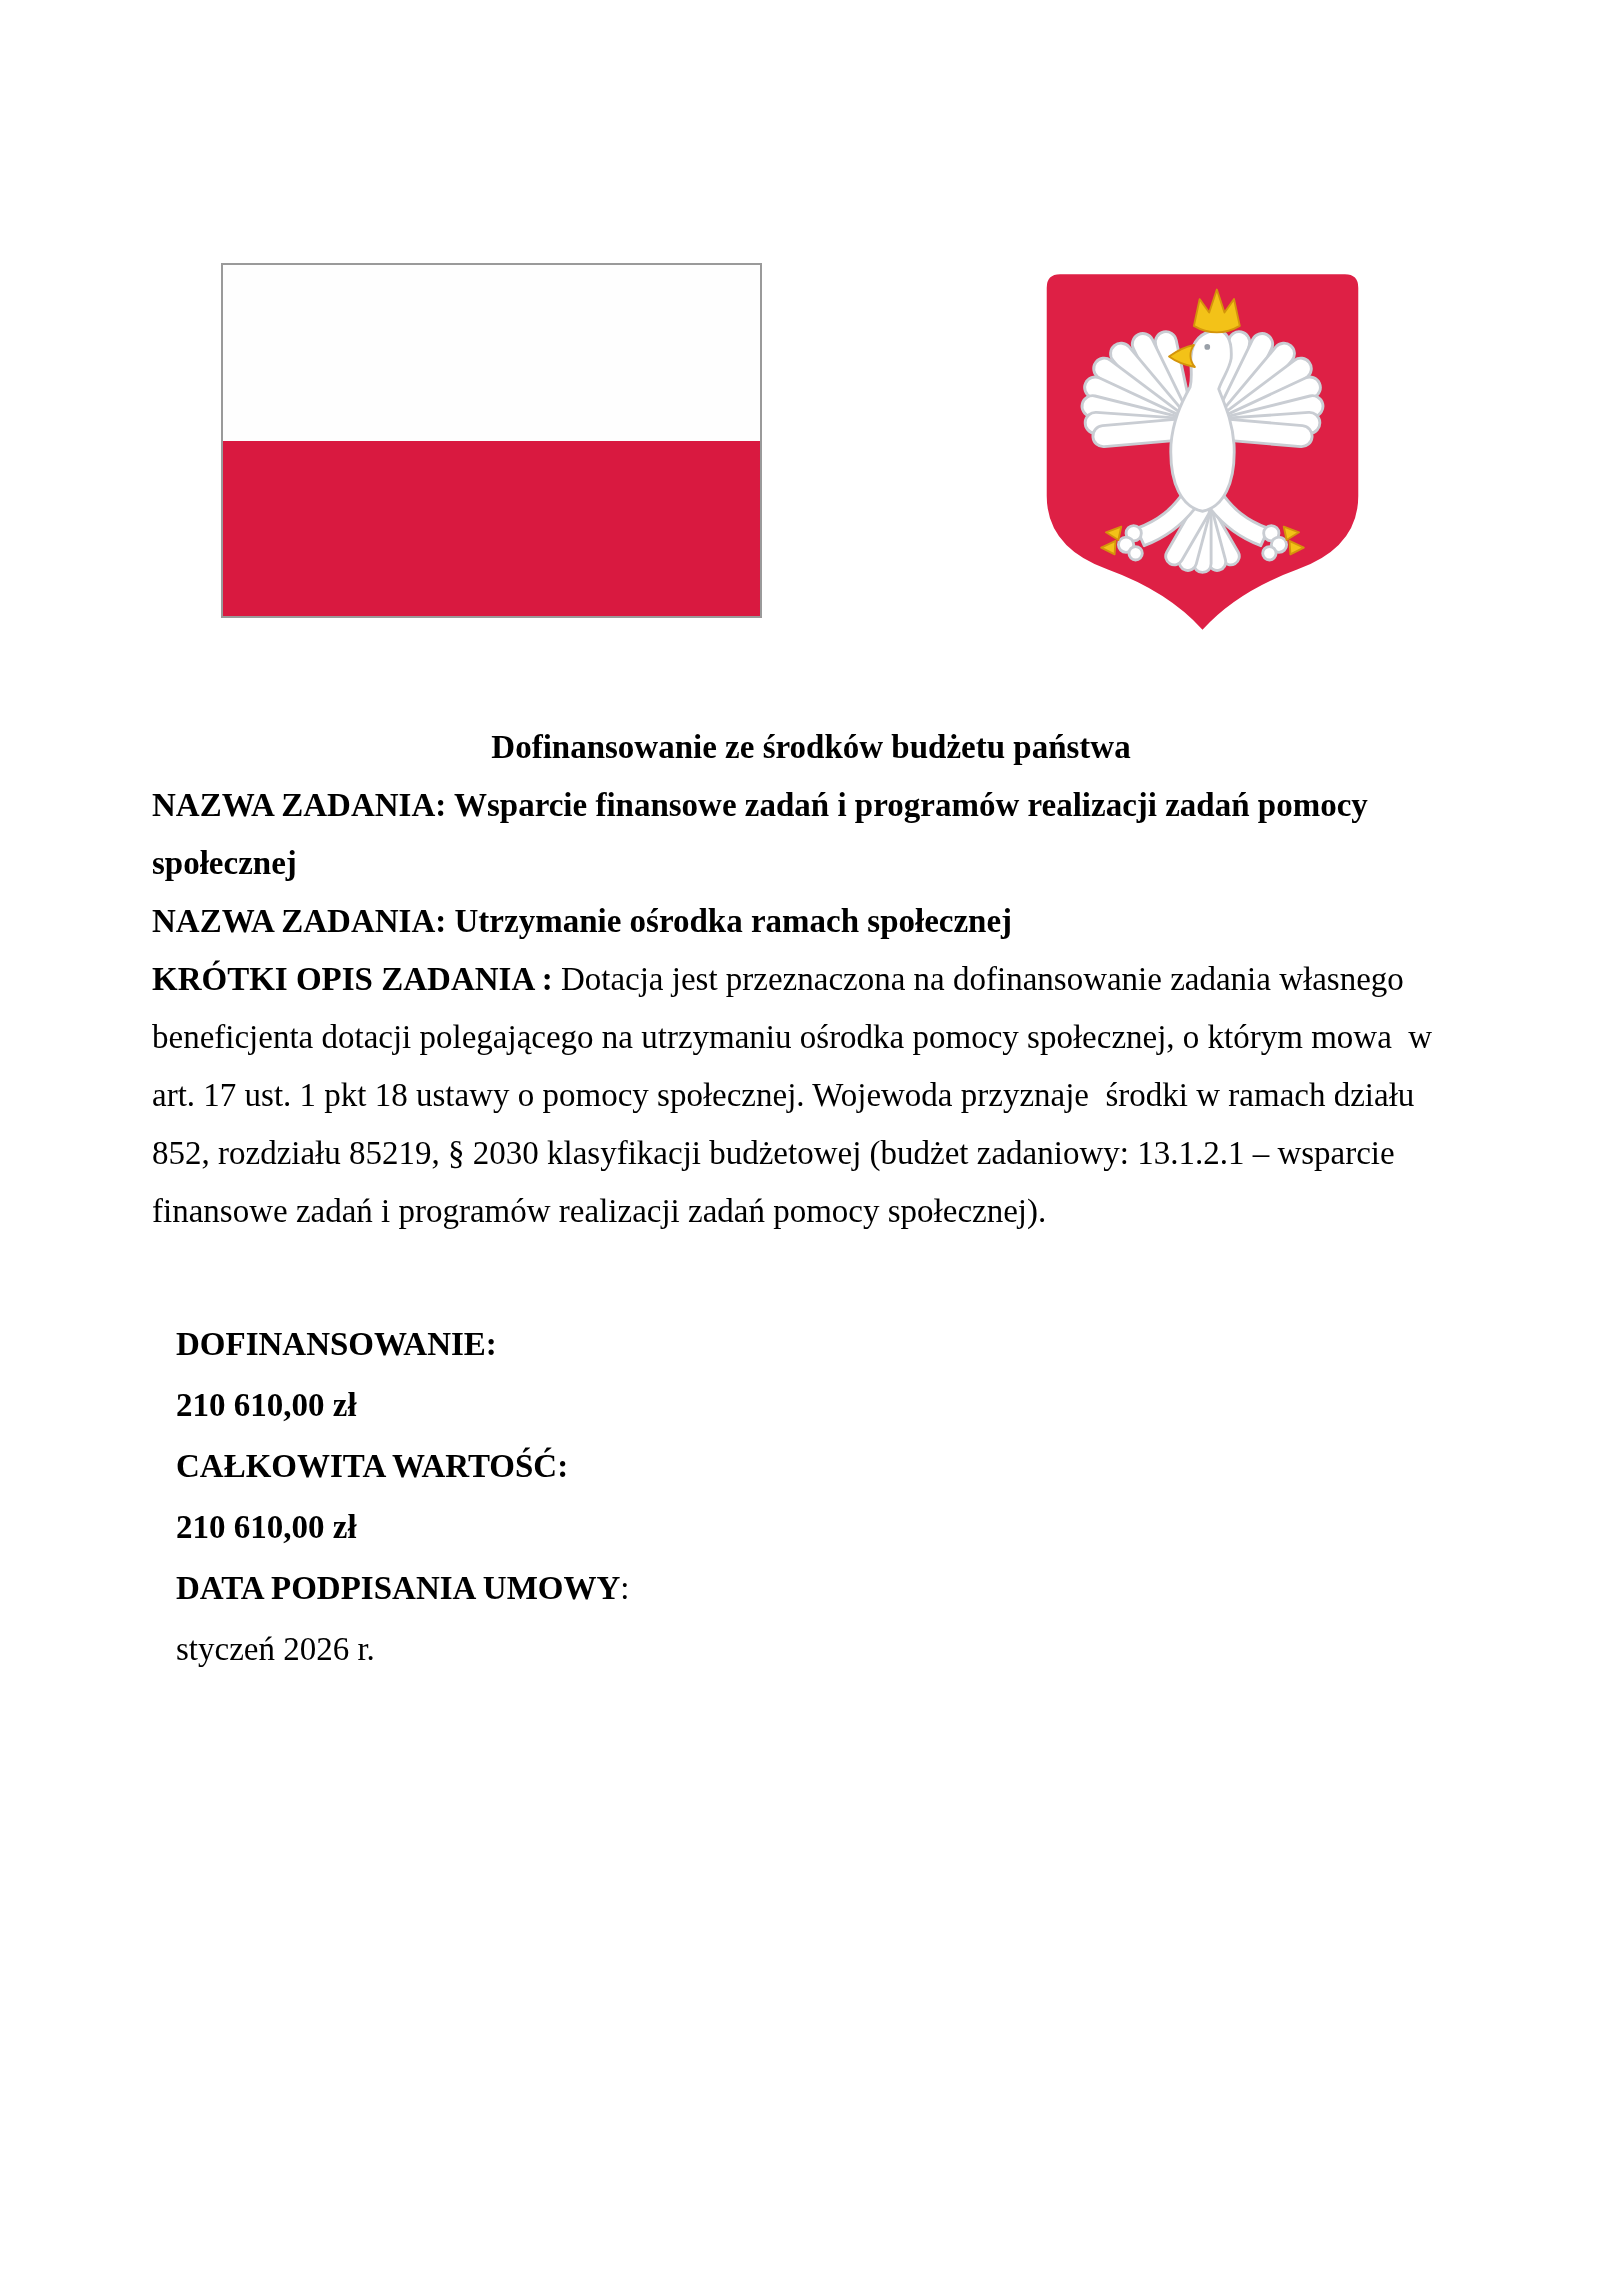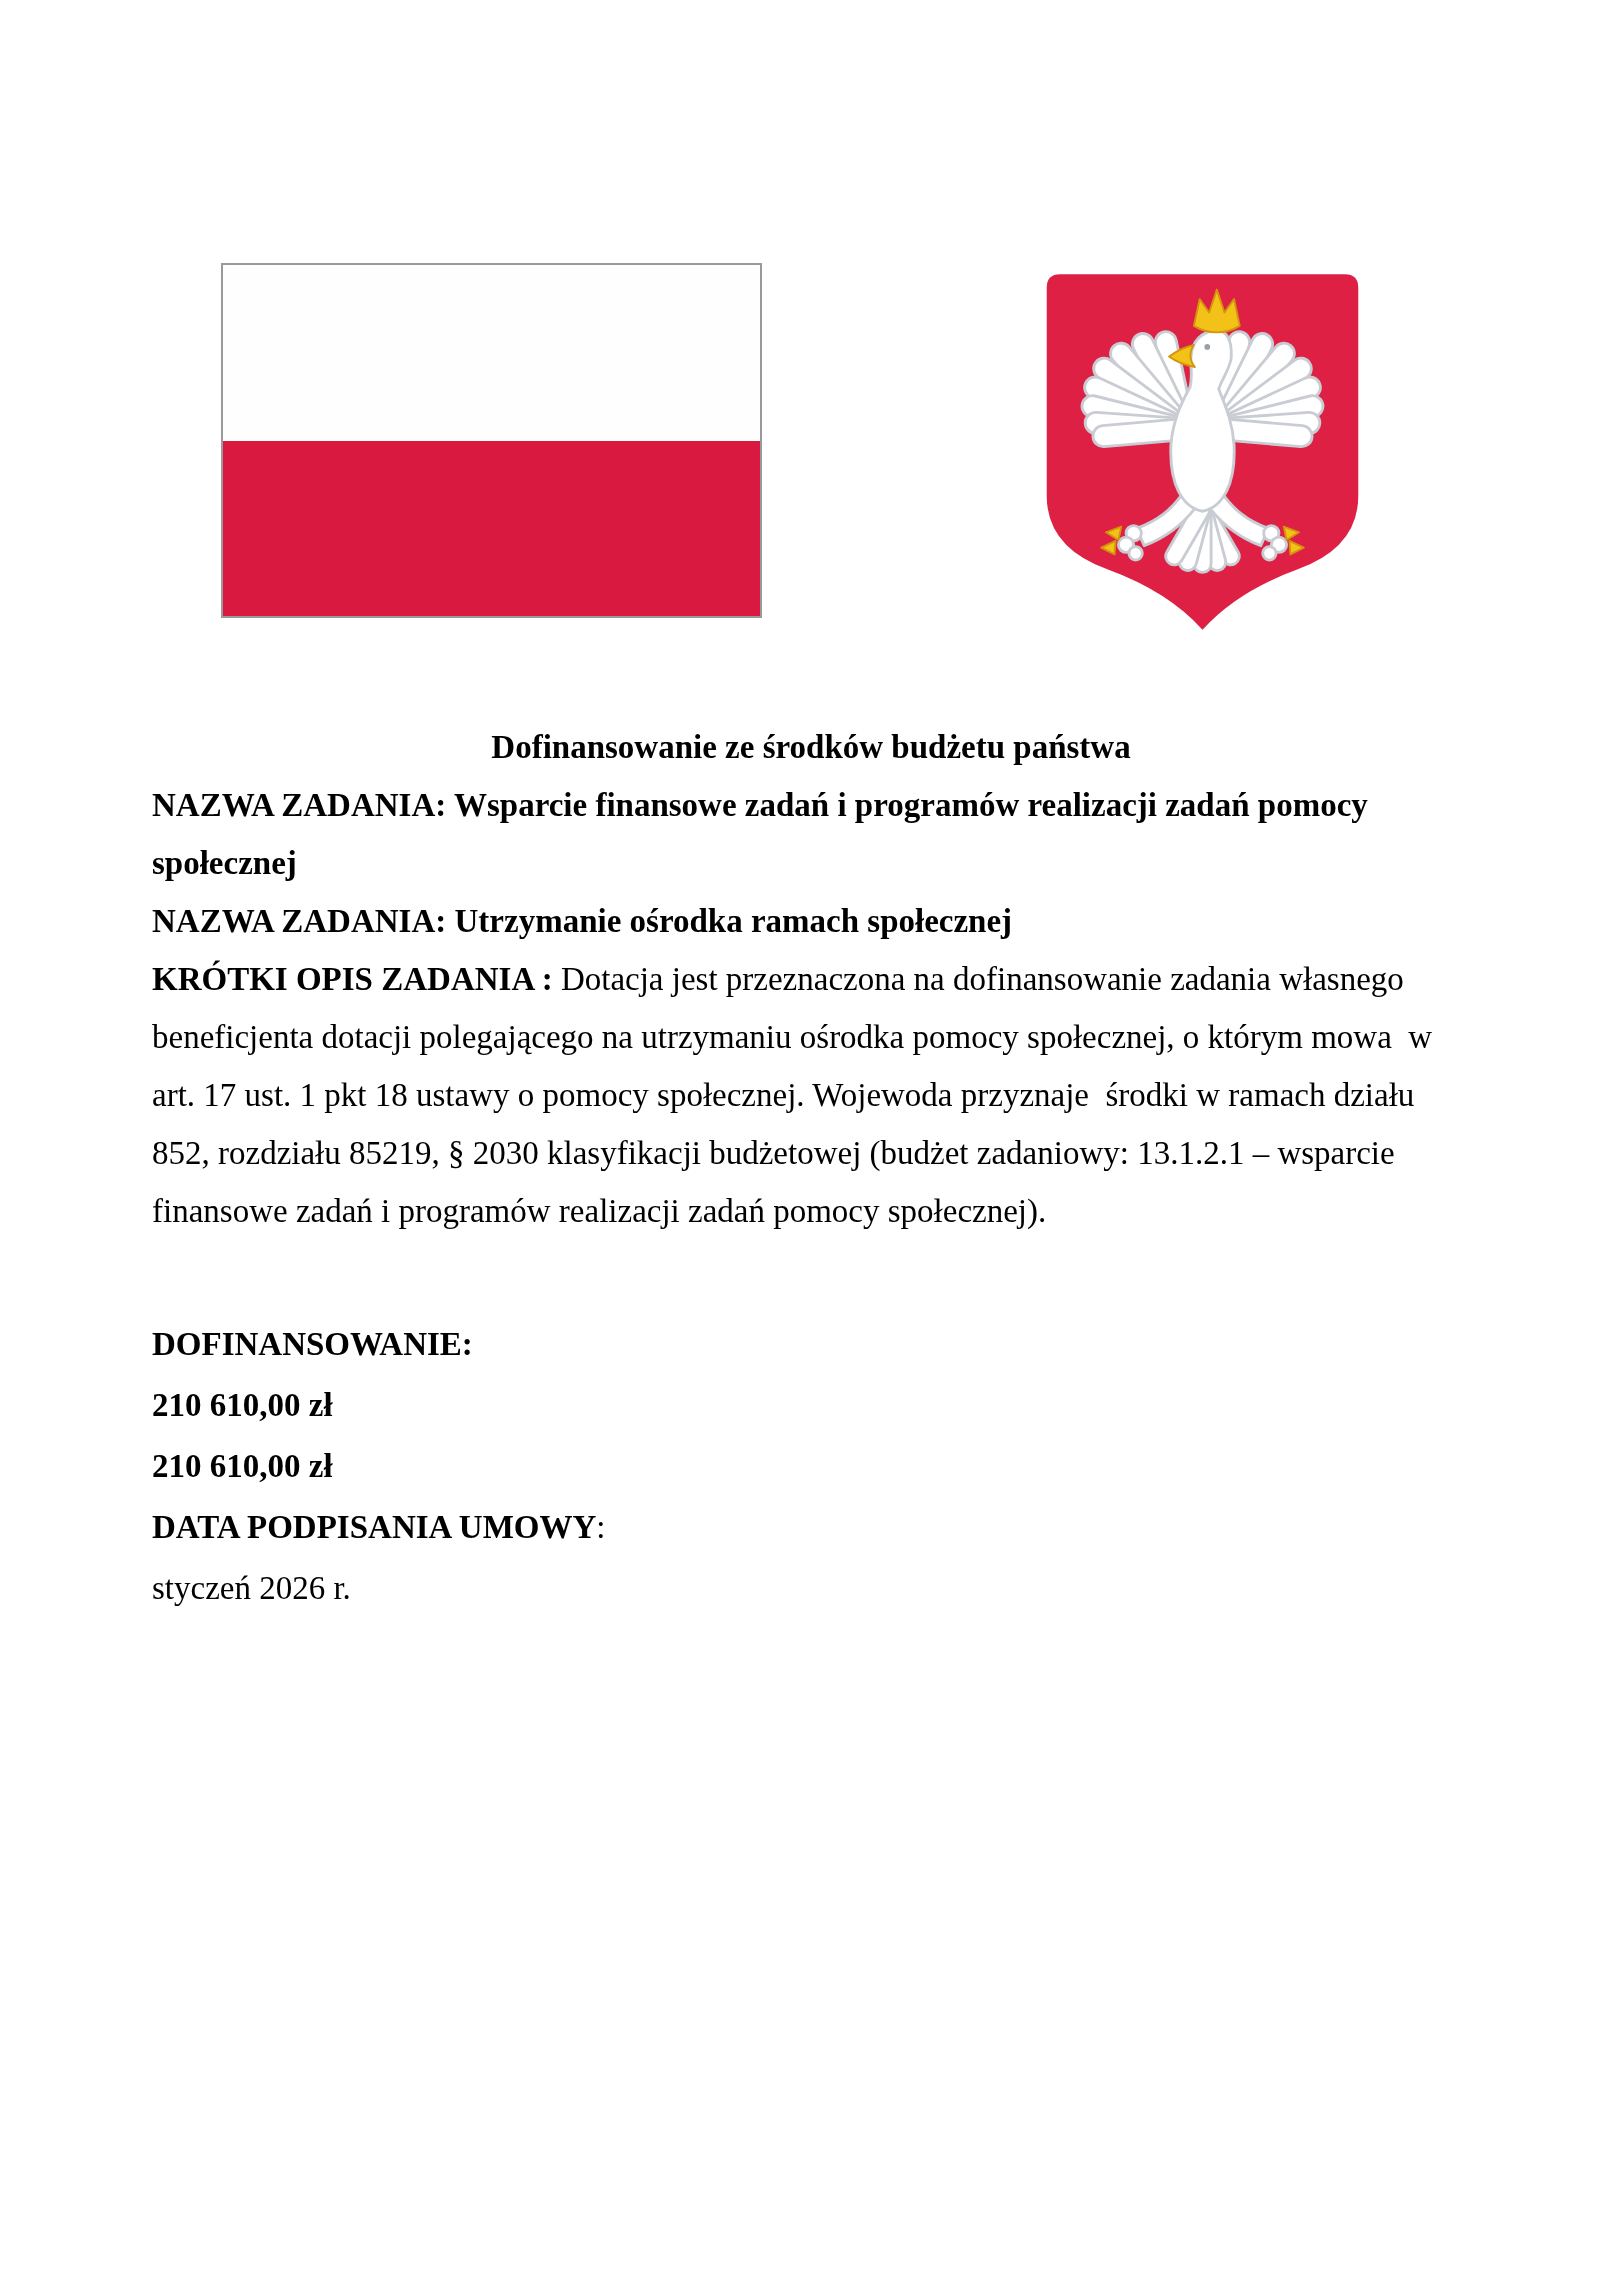--- a/index.html
+++ b/index.html
@@ -42,21 +42,21 @@
     top: 718px;
     width: 1318px;
     font-size: 33px;
     line-height: 58px;
   }
   .title  { margin: 0; text-align: center; font-weight: bold; white-space: pre-wrap; }
   .para   { margin: 0; white-space: pre-wrap; }
   .bold   { font-weight: bold; }
   .italic { }
   .spacer { height: 74px; }
-  .lower .para { line-height: 61px; }
+  .lower .para { line-height: 61px; margin-left: 24px; }
 </style>
 </head>
 <body>
 
 <div class="page">
 
   <div class="flag">
     <div class="flag-white"></div>
     <div class="flag-red"></div>
   </div>
@@ -133,20 +133,21 @@
 
     <p class="para bold"><span>NAZWA ZADANIA:</span><span> Utrzymanie ośrodka ramach społecznej</span></p>
 
     <p class="para"><span class="bold">KRÓTKI OPIS ZADANIA : </span><span>Dotacja jest przeznaczona na dofinansowanie zadania własnego beneficjenta dotacji polegającego na utrzymaniu ośrodka pomocy społecznej, o którym mowa  w art. 17 ust. 1 pkt 18 </span><span class="italic">ustawy o pomocy społecznej</span><span>. Wojewoda przyznaje  środki w ramach działu 852, rozdziału 85219, § 2030 klasyfikacji budżetowej (budżet zadaniowy: 13.1.2.1 – wsparcie finansowe zadań i programów realizacji zadań pomocy społecznej).</span></p>
 
     <div class="spacer"></div>
 
     <div class="lower">
       <p class="para bold">DOFINANSOWANIE:</p>
       <p class="para bold">210 610,00 zł</p>
+      <p class="para bold">CAŁKOWITA WARTOŚĆ:</p>
       <p class="para bold">210 610,00 zł</p>
       <p class="para"><span class="bold">DATA PODPISANIA UMOWY</span><span>:</span></p>
       <p class="para">styczeń 2026 r.</p>
     </div>
   </div>
 
 </div>
 
 
 </body></html>

